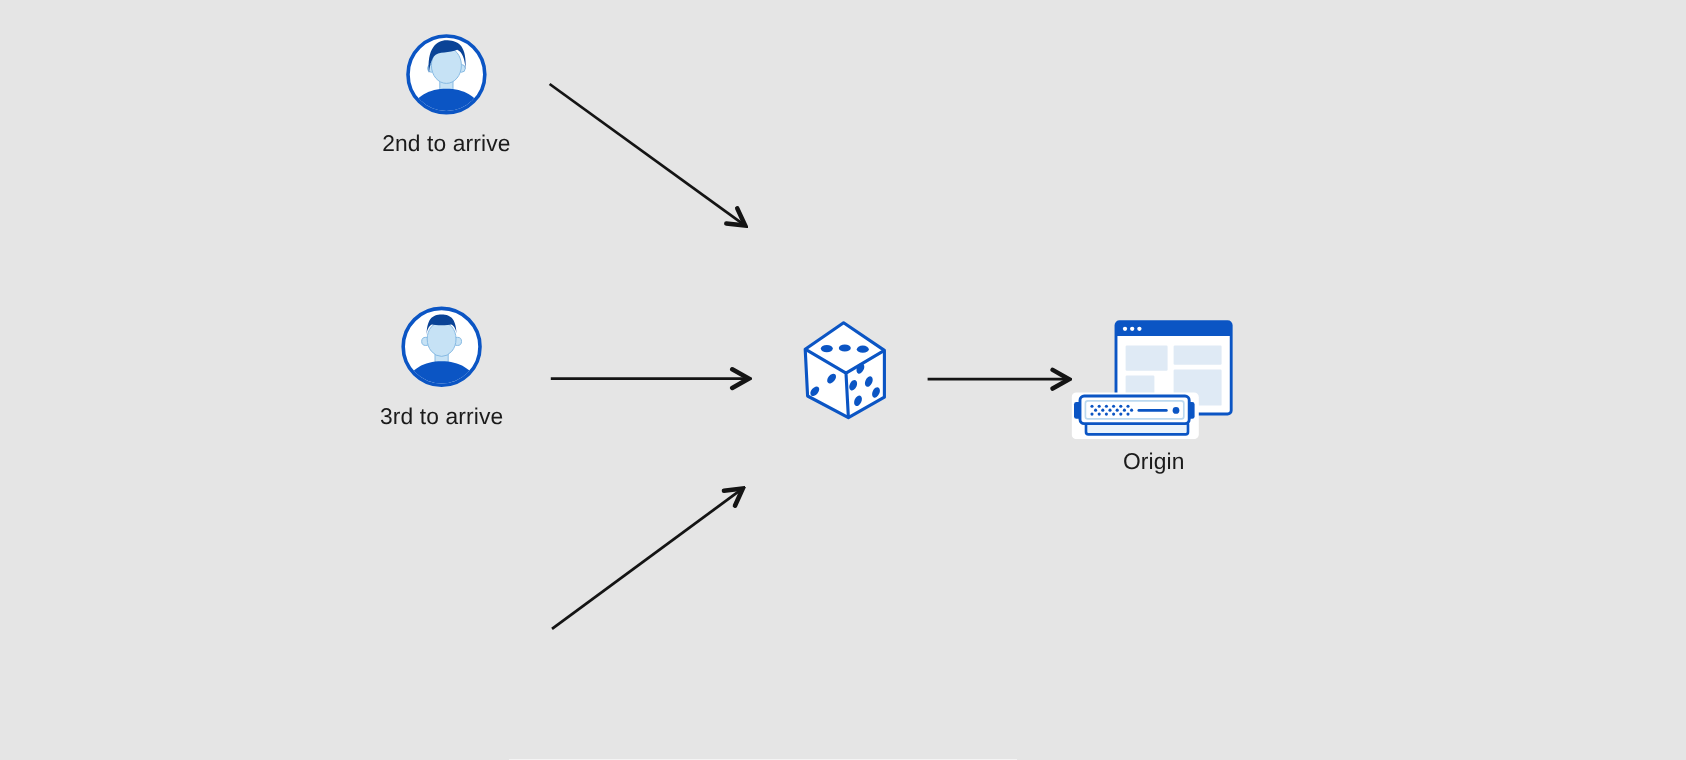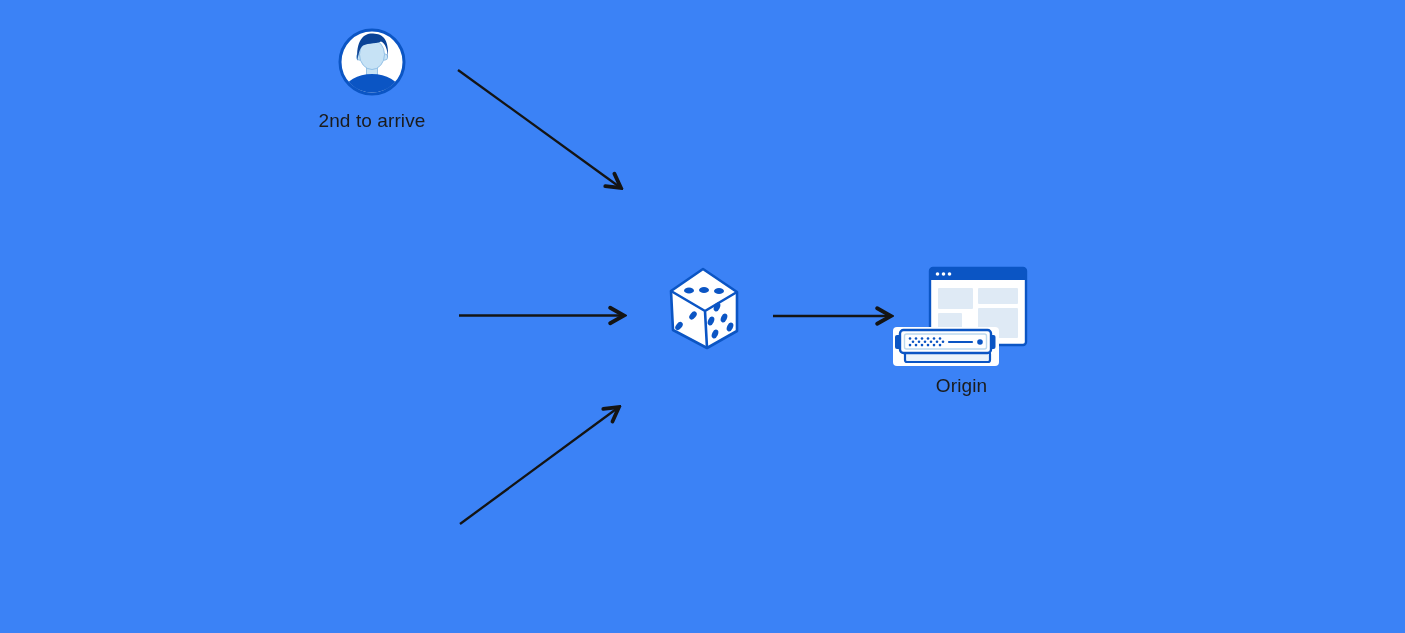--- a/index.html
+++ b/index.html
@@ -8,21 +8,21 @@
     --face-blue:#c6e2f5;
     --face-outline:#84b8e2;
     --pale-blue:#dfeaf5;
     --arrow-black:#141414;
     --text-black:#1b1b1b;
   }
   *{margin:0;padding:0;box-sizing:border-box;}
   html,body{background:#fff;}
   body{font-family:"Liberation Sans","DejaVu Sans",sans-serif;}
   #canvas{
-    position:relative;width:1405px;height:633px;background:#3b82f6;overflow:hidden;
+    position:relative;width:1405px;height:633px;background:#e5e5e5;overflow:hidden;
   }
   .node{position:absolute;display:flex;flex-direction:column;align-items:center;}
   .node-label{
     margin-top:13px;font-size:19px;color:var(--text-black);
     letter-spacing:.1px;white-space:nowrap;text-align:center;
   }
   .v-node{width:160px;}
   .origin-node{width:137px;}
   .origin-node .node-label{margin-top:9px;}
   #arrow-layer{position:absolute;left:0;top:0;pointer-events:none;}
@@ -67,20 +67,39 @@
         <path d="M4.5,70 C6.5,54.5 19,47 35,47 C51,47 63.5,54.5 65.5,70 Z" class="f-pri"></path>
         <circle cx="22.5" cy="30" r="3.2" class="f-face s-faceo" stroke-width="0.8"></circle>
         <circle cx="47.5" cy="30" r="3.2" class="f-face s-faceo" stroke-width="0.8"></circle>
         <ellipse cx="35" cy="27.5" rx="12.5" ry="15" class="f-face s-faceo" stroke-width="0.8"></ellipse>
         <path d="M20.5,34 C18.5,13 27,6 36,6.5 C46,7 52,12 51,31 C50.5,22 48,16 44,14.5 C38,17.5 28,15.5 24.5,20 C22.5,23 21,28 20.5,34 Z" class="f-dark"></path>
       </g>
     </svg>
     <div class="node-label">2nd to arrive</div>
   </div>
 
+  <div class="node v-node" style="left:288px;top:254px">
+    <svg width="70" height="70" viewBox="0 0 70 70">
+      <defs>
+          <clipPath id="clipB">
+            <circle cx="35" cy="35" r="30.6"></circle>
+          </clipPath>
+        </defs>
+      <circle cx="35" cy="35" r="32" class="f-white s-pri" stroke-width="3"></circle>
+      <g clip-path="url(#clipB)">
+        <rect x="29.5" y="34" width="11" height="15" rx="2" class="f-face s-faceo" stroke-width="0.8"></rect>
+        <path d="M4.5,70 C6.5,54.5 19,47 35,47 C51,47 63.5,54.5 65.5,70 Z" class="f-pri"></path>
+        <circle cx="21.8" cy="30.5" r="3.4" class="f-face s-faceo" stroke-width="0.8"></circle>
+        <circle cx="48.2" cy="30.5" r="3.4" class="f-face s-faceo" stroke-width="0.8"></circle>
+        <ellipse cx="35" cy="28.5" rx="12" ry="14.5" class="f-face s-faceo" stroke-width="0.8"></ellipse>
+        <path d="M22.5,26 C22.5,12 27,8 35,8 C43,8 47.5,12 47.5,26 C47.5,21 45.5,17.5 43,16.5 C40.5,17.3 29.5,17.3 27,16.5 C24.5,17.5 22.5,21 22.5,26 Z" class="f-dark"></path>
+      </g>
+    </svg>
+    <div class="node-label">3rd to arrive</div>
+  </div>
 
 
   <div class="node" style="left:669px;top:267px">
     <svg width="70" height="84" viewBox="0 0 70 84">
       <g class="s-pri" stroke-width="2.6" stroke-linejoin="round">
         <path d="M34,2 L68,25 L68,64 L38,81 L4,63 L2,24 Z" class="f-white"></path>
         <path d="M2,24 L36,44 L68,25 M36,44 L38,81" class="no-f"></path>
       </g>
       <g class="f-pri">
         <ellipse cx="20" cy="23.5" rx="5" ry="3"></ellipse>

